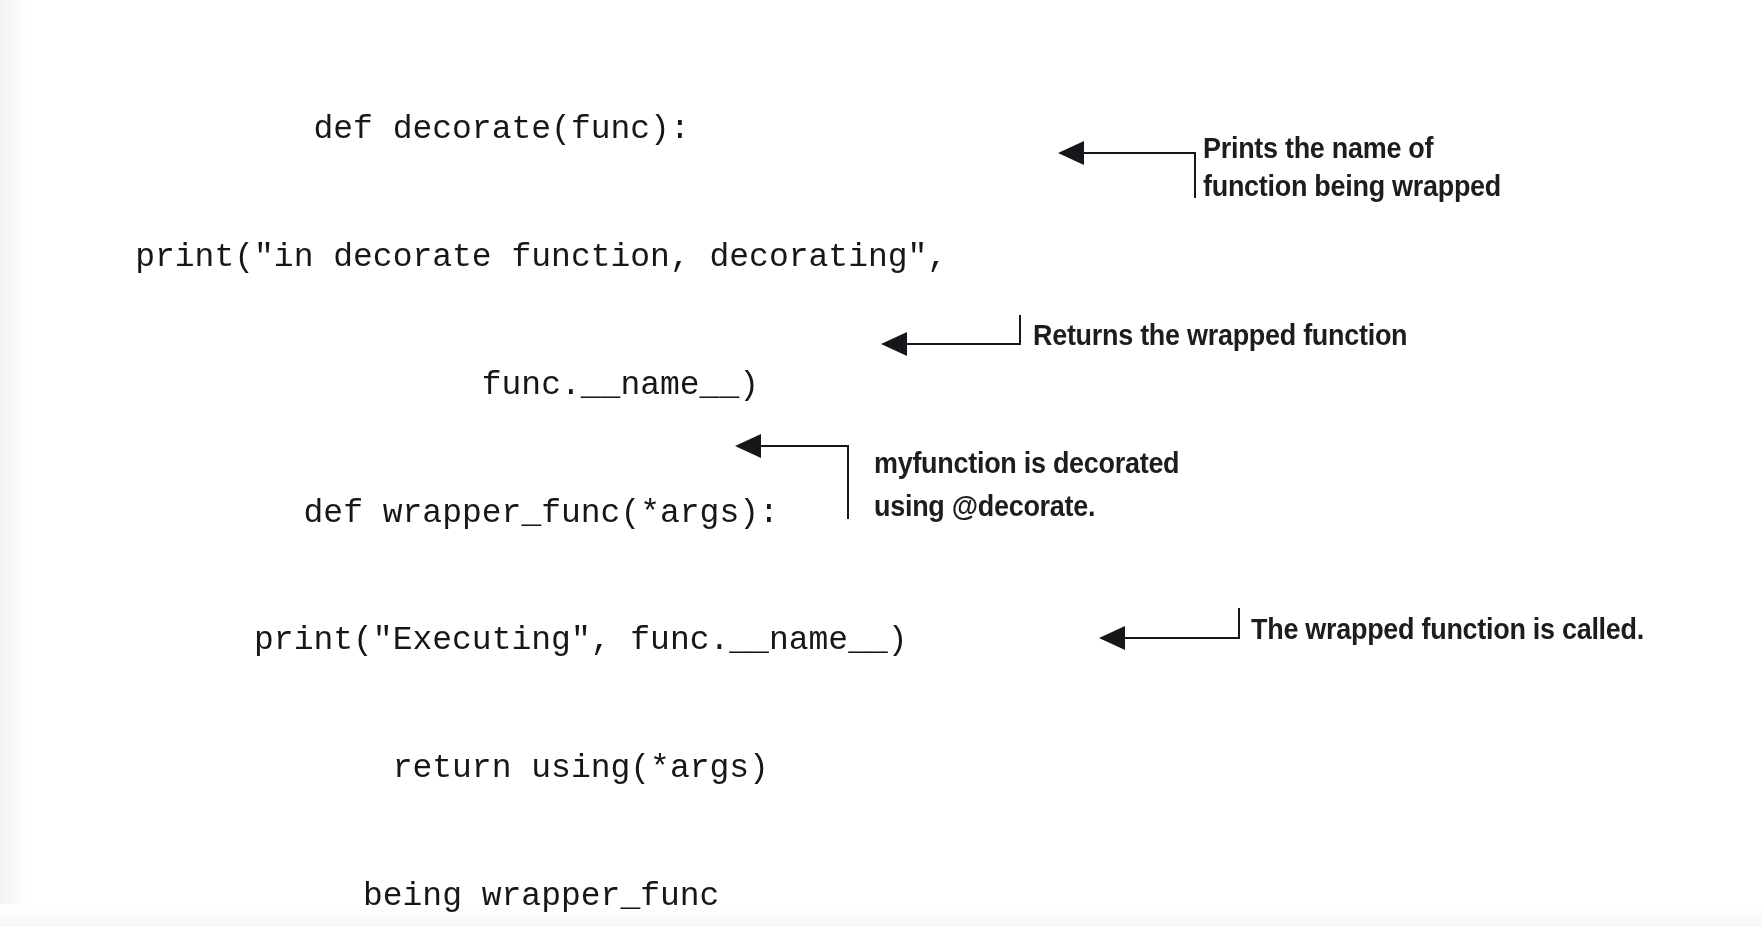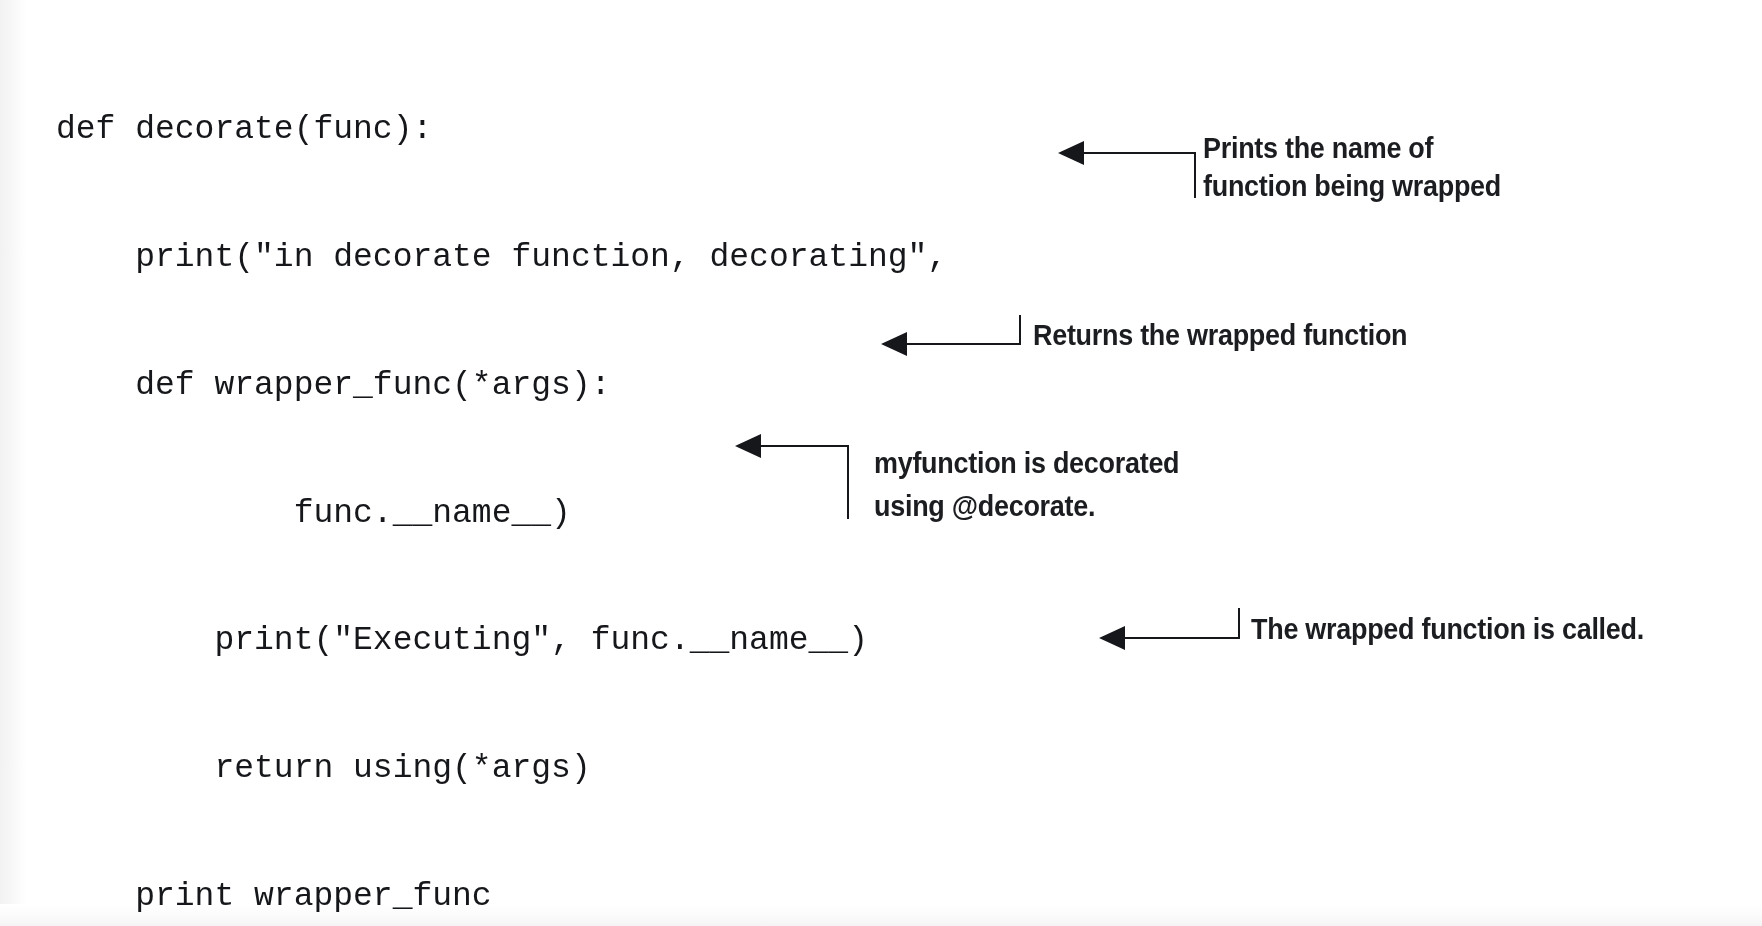--- a/index.html
+++ b/index.html
@@ -38,20 +38,21 @@
     font-family: "Liberation Mono", "DejaVu Sans Mono", monospace;
     font-size: 33px;
     line-height: 42.6px;
     color: #15171a;
     white-space: pre;
     letter-spacing: 0px;
   }
   .code-line {
     white-space: pre;
     min-height: 42.6px;
+    text-align: center;
   }
 
   
   .annotation {
     position: absolute;
   }
   .annot-text {
     position: absolute;
     font-family: "Liberation Sans", sans-serif;
     font-weight: bold;
@@ -81,25 +82,25 @@
 <body>
 
 <div id="page">
 
   <div class="page-edge-left"></div>
   <div class="page-edge-bottom"></div>
 
   <div class="code-block">
     <div class="code-line">def decorate(func):</div>
     <div class="code-line">    print("in decorate function, decorating",</div>
+    <div class="code-line">            func.__name__)</div>
     <div class="code-line">    def wrapper_func(*args):</div>
-    <div class="code-line">            func.__name__)</div>
     <div class="code-line">        print("Executing", func.__name__)</div>
     <div class="code-line">        return using(*args)</div>
-    <div class="code-line">    print wrapper_func</div>
+    <div class="code-line">    being wrapper_func</div>
     
     
     
     
     
     
     
     
     
     

